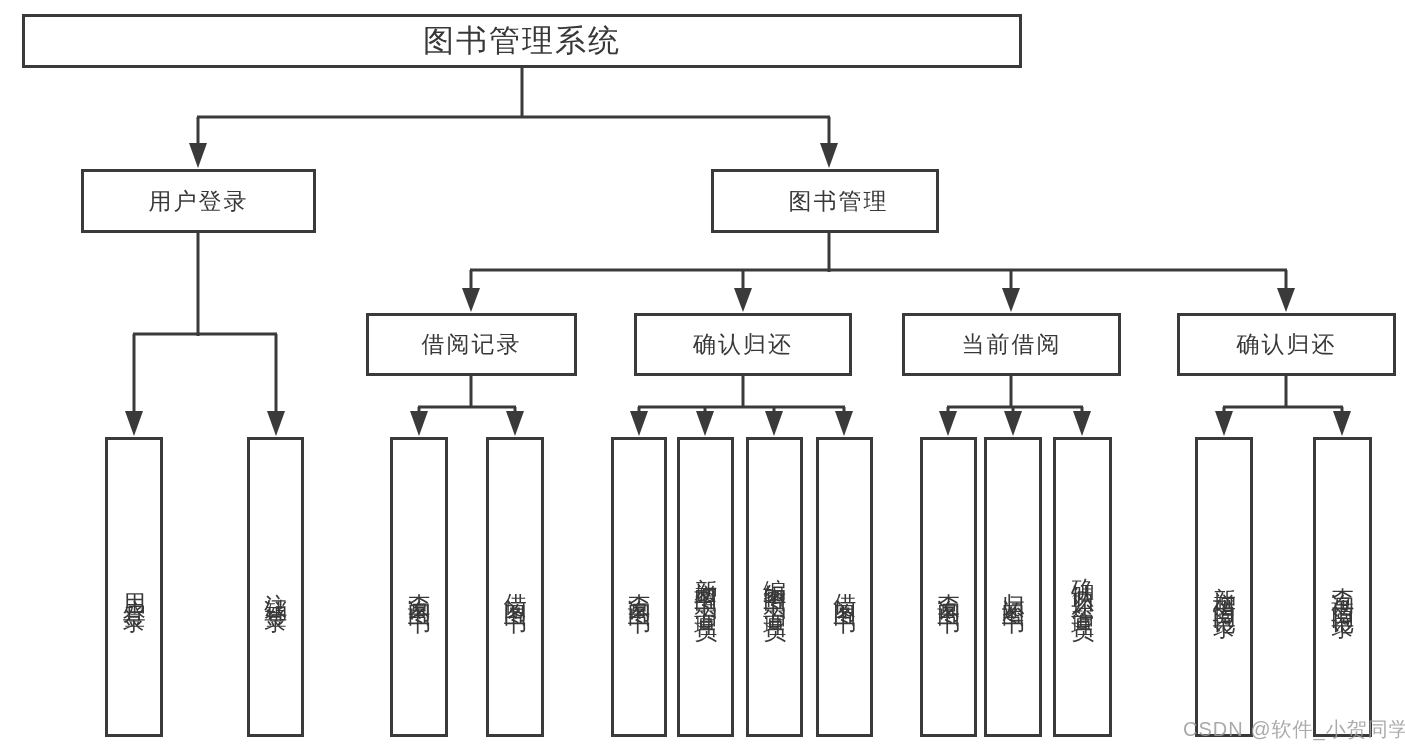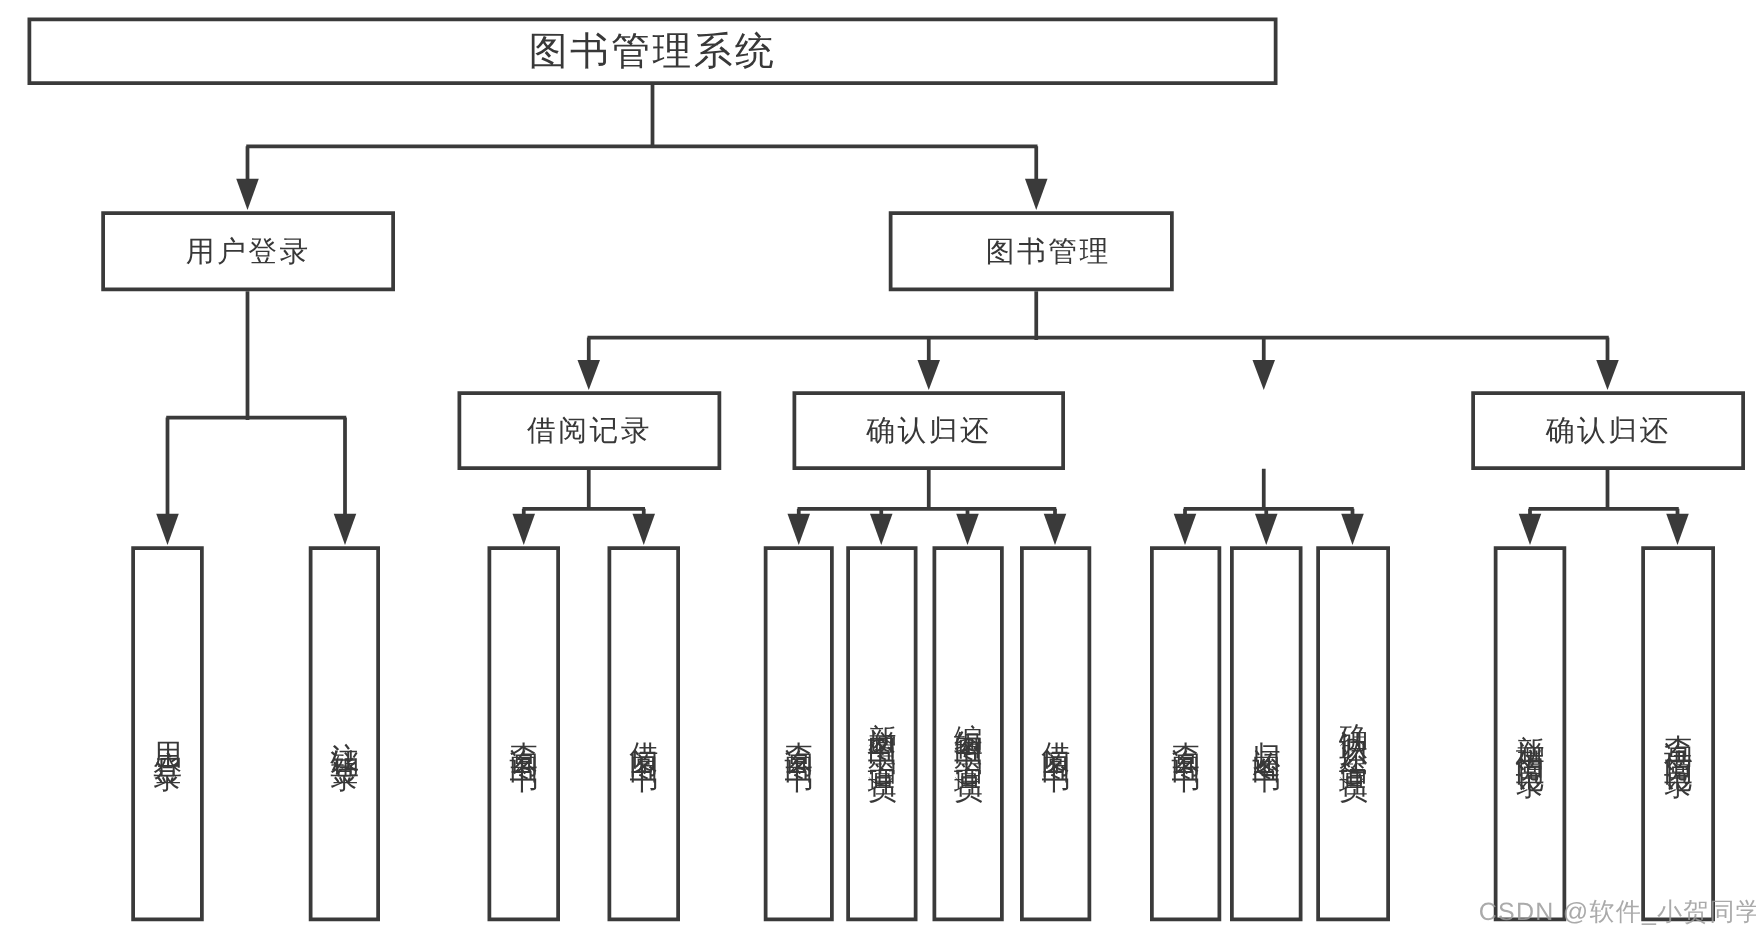--- a/index.html
+++ b/index.html
@@ -130,20 +130,23 @@
   <div class="box h-box" style="left:711px;top:169px;width:228px;height:64px;padding-left:27px;">
     <span>图书管理</span>
   </div>
 
   <div class="box h-box" style="left:366px;top:313px;width:211px;height:63px;">
     <span>借阅记录</span>
   </div>
   <div class="box h-box" style="left:634px;top:313px;width:218px;height:63px;">
     <span>确认归还</span>
   </div>
+  <div class="box h-box" style="left:902px;top:313px;width:219px;height:63px;">
+    <span>当前借阅</span>
+  </div>
   <div class="box h-box" style="left:1177px;top:313px;width:219px;height:63px;">
     <span>确认归还</span>
   </div>
 
   <div class="box v-box" style="left:105px;top:437px;width:58px;height:300px;">
     <span>用户登录</span>
   </div>
   <div class="box v-box" style="left:247px;top:437px;width:57px;height:300px;">
     <span>注销登录</span>
   </div>

